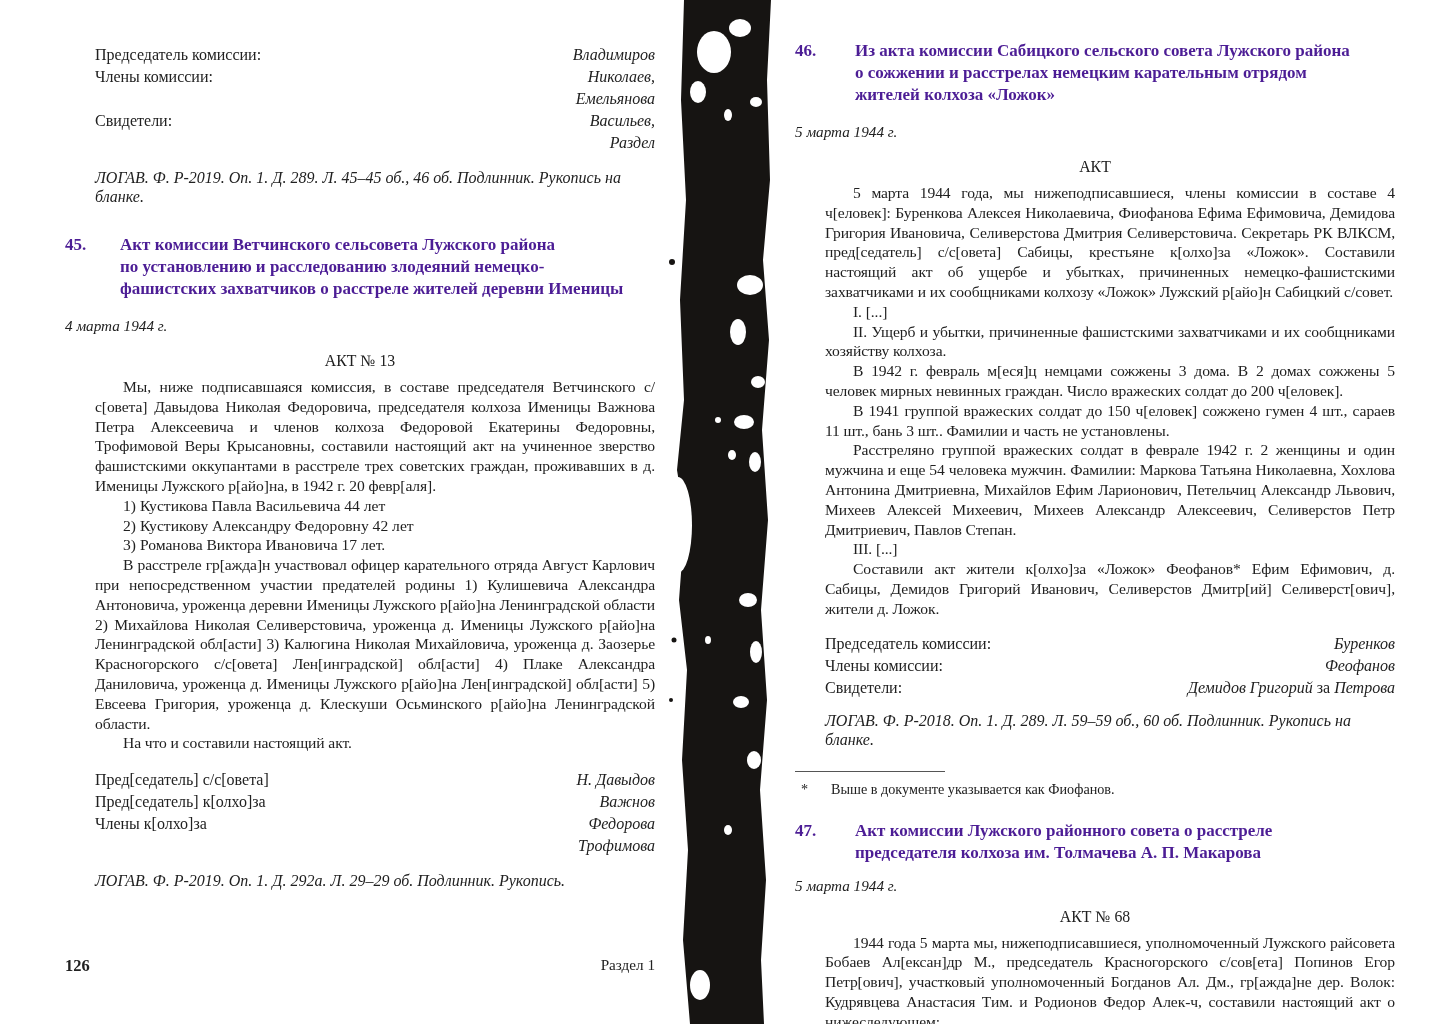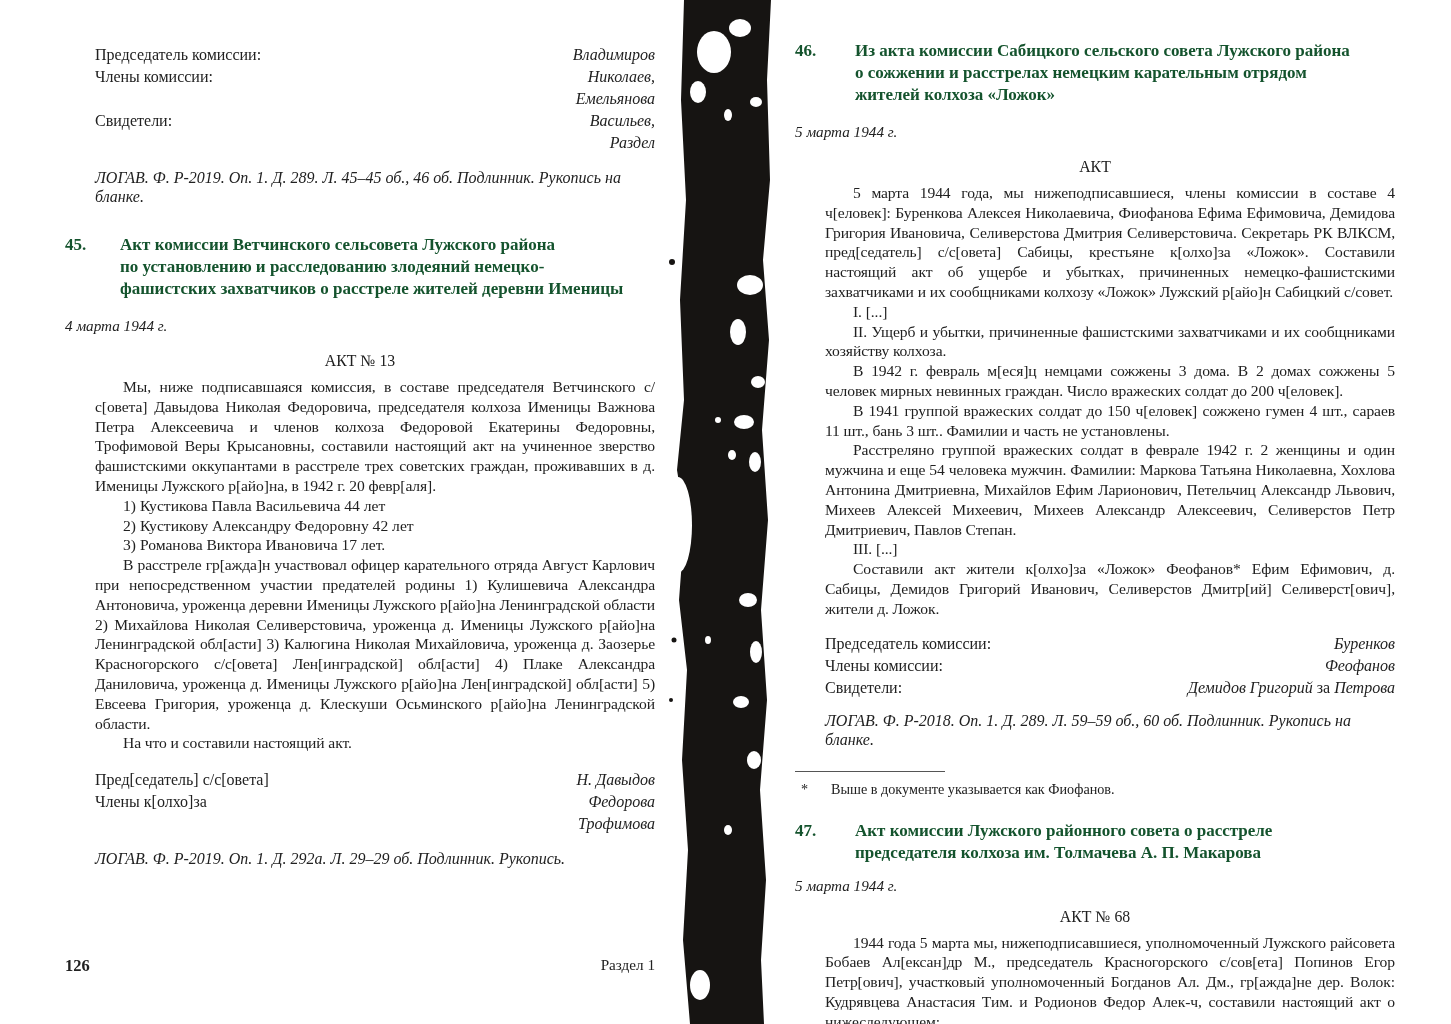--- a/index.html
+++ b/index.html
@@ -14,21 +14,21 @@
   .indent{margin-left:30px;}
   
   .sig-block{width:560px;}
   .sigrow{display:flex;justify-content:space-between;line-height:22px;font-size:16px;}
   .sig-label{white-space:nowrap;}
   .sig-name{font-style:italic;text-align:right;flex:1;}
   .sig-name .upright{font-style:normal;margin:0 4px;}
   
   .archive{font-style:italic;font-size:16px;margin:14px 0 0 30px;line-height:19px;}
   
-  .doc-head{display:flex;margin-top:28px;color:#14532d;font-weight:bold;}
+  .doc-head{display:flex;margin-top:28px;color:#4c1d95;font-weight:bold;}
   .doc-num{width:55px;font-size:17px;line-height:22px;}
   .page-right .doc-num{width:60px;}
   .doc-title{font-size:17px;line-height:22px;}
   .doc-date{font-style:italic;font-size:15.2px;text-align:left;margin-top:16px;line-height:19px;}
   .act-heading{text-align:center;font-size:15.8px;margin-top:16px;line-height:20px;}
   
   .body{
     margin:6px 0 0 30px;width:560px;text-align:justify;
     font-size:15.6px;line-height:19.8px;text-indent:28px;letter-spacing:-0.1px;
   }
@@ -104,20 +104,24 @@
       <div class="victim-line">3) Романова Виктора Ивановича 17 лет.</div>
     </div>
 
     <p class="body tight">В расстреле гр[ажда]н участвовал офицер карательного отряда Август Карлович при непосредственном участии предателей родины 1) Кулишевича Александра Антоновича, уроженца деревни Именицы Лужского р[айо]на Ленинградской области 2) Михайлова Николая Селиверстовича, уроженца д. Именицы Лужского р[айо]на Ленинградской обл[асти] 3) Калюгина Николая Михайловича, уроженца д. Заозерье Красногорского с/с[овета] Лен[инградской] обл[асти] 4) Плаке Александра Даниловича, уроженца д. Именицы Лужского р[айо]на Лен[инградской] обл[асти] 5) Евсеева Григория, уроженца д. Клескуши Осьминского р[айо]на Ленинградской области.</p>
     <p class="body tight">На что и составили настоящий акт.</p>
 
     <div class="sig-block indent mt16">
       <div class="sigrow">
         <span class="sig-label">Пред[седатель] с/с[овета]</span>
         <span class="sig-name">Н. Давыдов</span>
+      </div>
+      <div class="sigrow">
+        <span class="sig-label">Пред[седатель] к[олхо]за</span>
+        <span class="sig-name">Важнов</span>
       </div>
       <div class="sigrow">
         <span class="sig-label">Члены к[олхо]за</span>
         <span class="sig-name">Федорова</span>
       </div>
       <div class="sigrow">
         <span class="sig-label"></span>
         <span class="sig-name">Трофимова</span>
       </div>
     </div>

